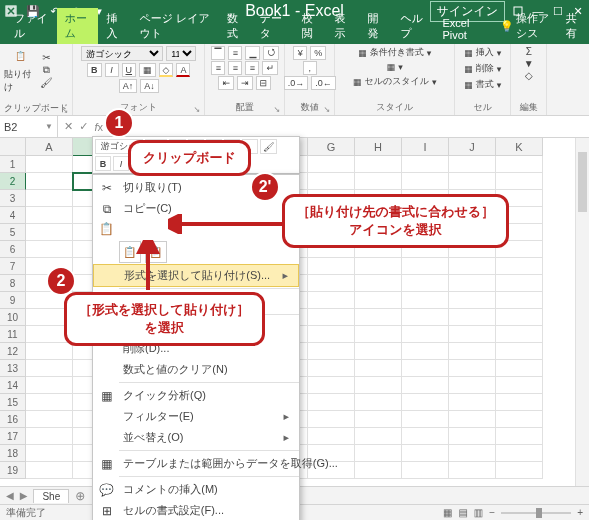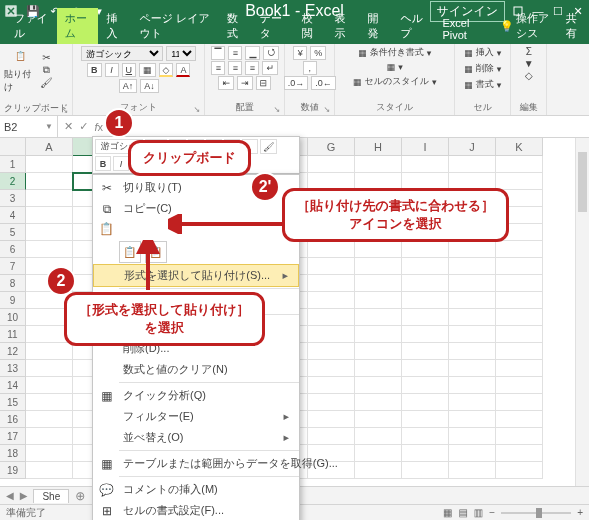--- a/index.html
+++ b/index.html
@@ -646,21 +646,21 @@
       <span class="ic">⊞</span>
       <span>セルの書式設定(F)...</span>
     </div>
 
 </div>
 
 <div class="badge" style="left:104px;top:108px">1</div>
 <div class="callout" style="left:128px;top:140px">クリップボード</div>
 
 <div class="badge" style="left:250px;top:172px">2'</div>
-<div class="callout" style="left:282px;top:188px;white-space:pre">［貼り付け先の書式に合わせる］
+<div class="callout" style="left:282px;top:194px;white-space:pre">［貼り付け先の書式に合わせる］
 アイコンを選択</div>
 <svg class="arrow-svg" style="left:168px;top:214px" width="120" height="20">
     <defs>
       <marker id="ah1" markerWidth="8" markerHeight="8" refX="2" refY="3" orient="auto">
         <path d="M0,0 L6,3 L0,6 Z" fill="#c02020"></path>
       </marker>
     </defs>
     <line x1="114" y1="10" x2="6" y2="10" stroke="#c02020" stroke-width="4" marker-end="url(#ah1)"></line>
   </svg>
 

